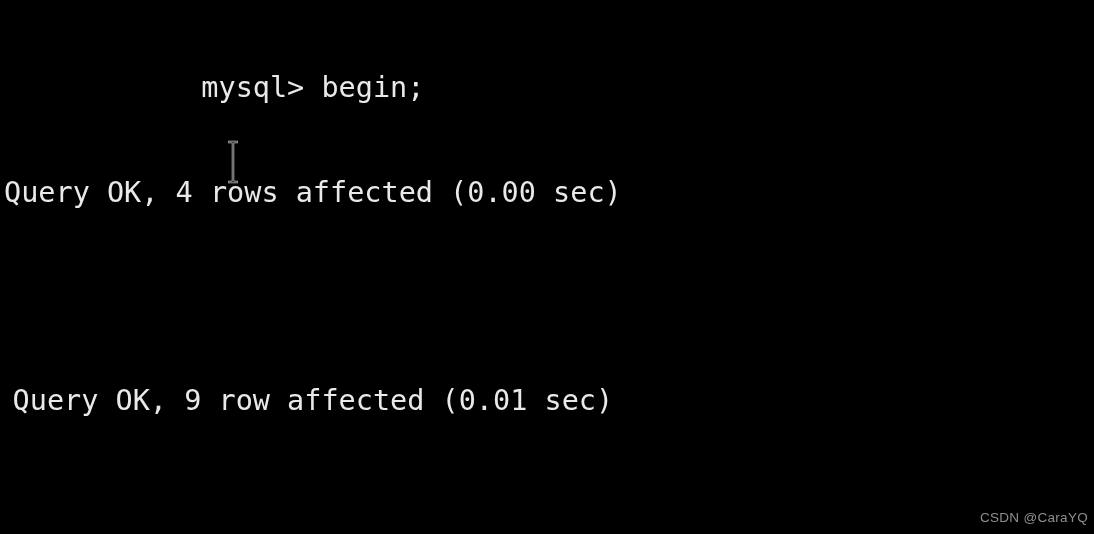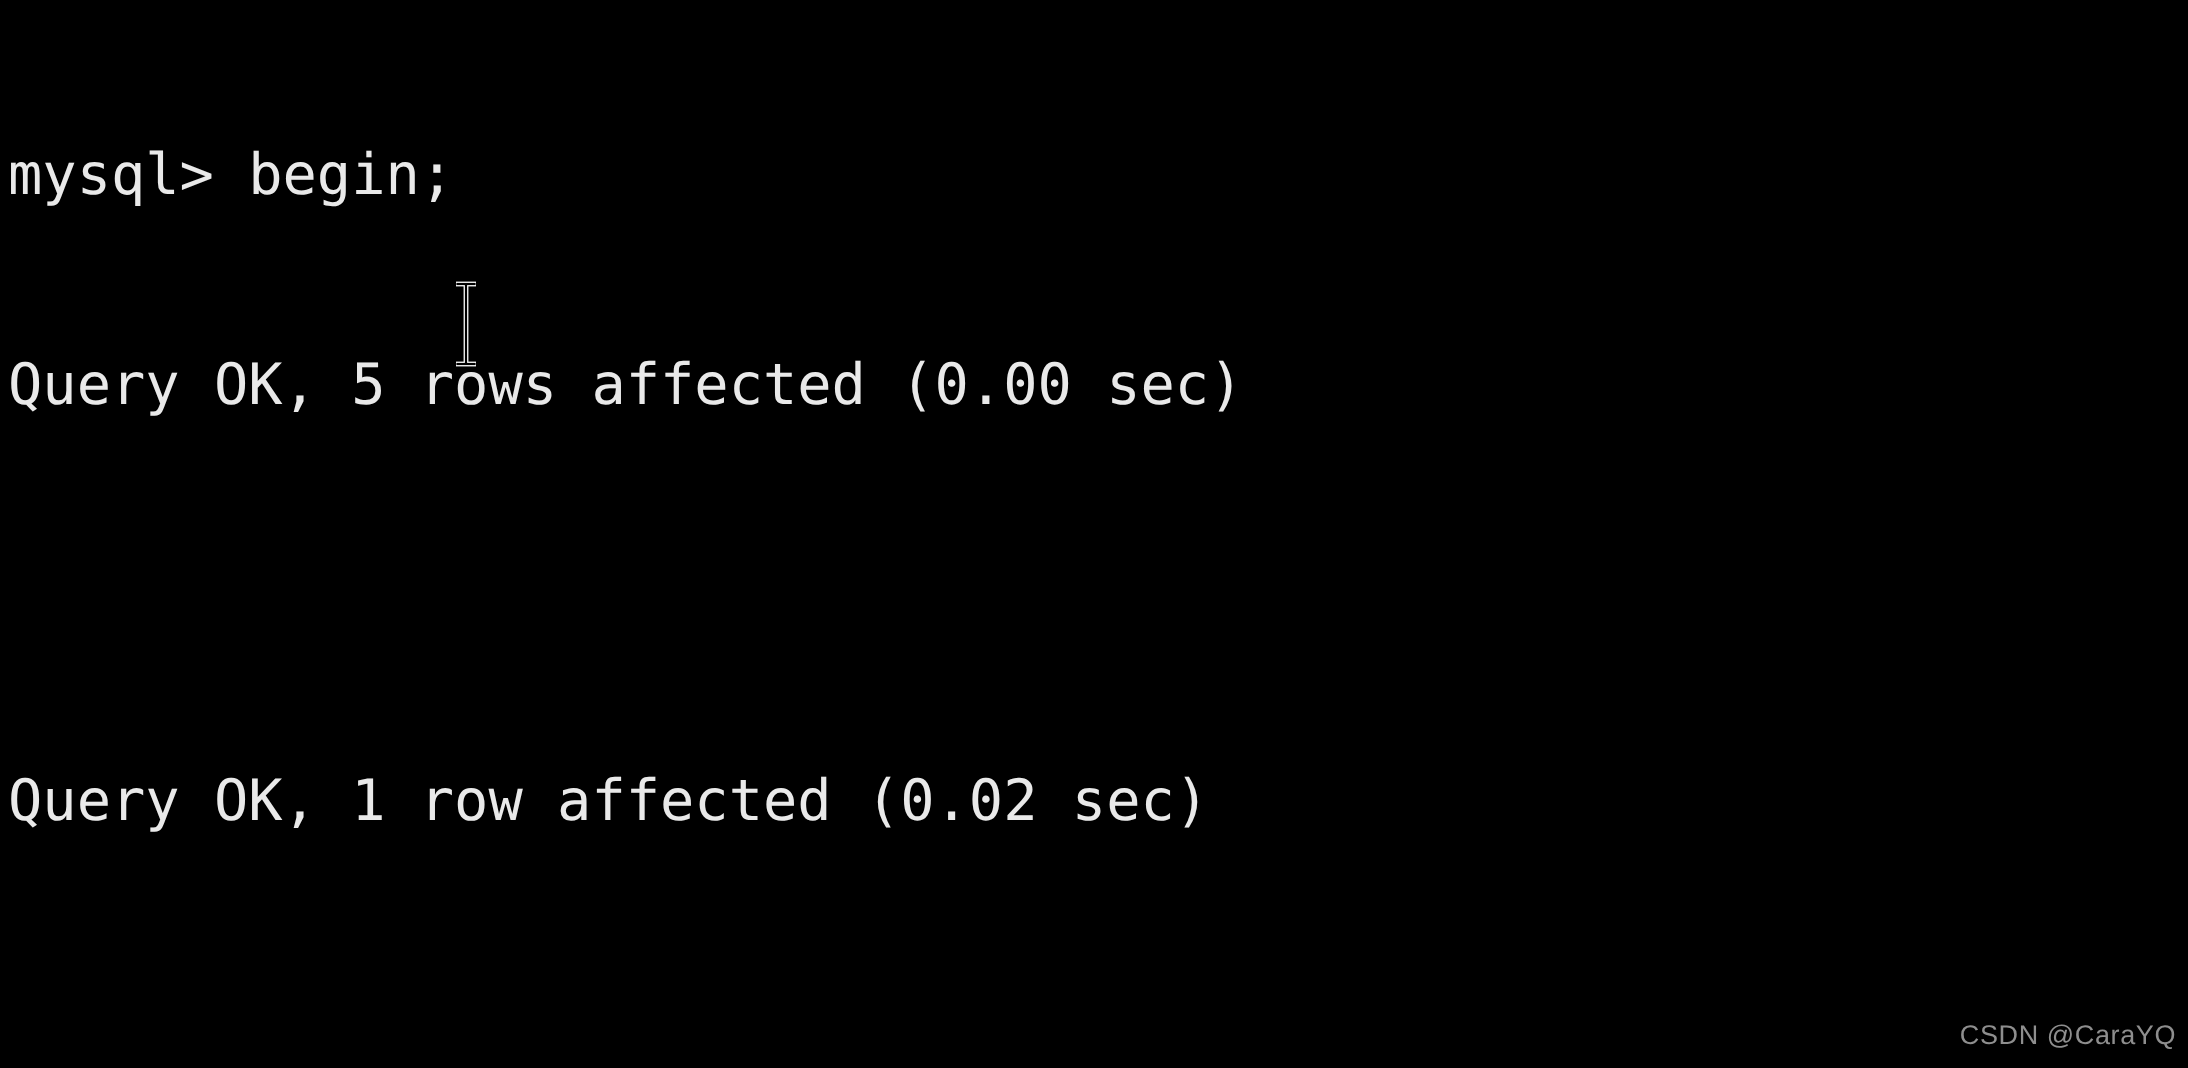--- a/index.html
+++ b/index.html
@@ -7,20 +7,21 @@
     padding: 0;
     background: #000000;
   }
   #terminal {
     position: relative;
     width: 1094px;
     height: 534px;
     background: #000000;
     overflow: hidden;
     font-family: "DejaVu Sans Mono", "Liberation Mono", monospace;
+    text-align: center;
   }
   #console-output {
     position: absolute;
     left: 4px;
     top: 2px;
     margin: 0;
     padding: 0;
     font-family: "DejaVu Sans Mono", "Liberation Mono", monospace;
     font-size: 28.5px;
     line-height: 34.7px;
@@ -56,23 +57,23 @@
     margin-top: 36px;
   }
 </style>
 </head>
 <body>
 
 <div id="terminal">
 
   <div id="console-output">
     <span class="line">mysql&gt; begin;</span>
-    <span class="line">Query OK, 5 rows affected (0.00 sec)</span>
+    <span class="line">Query OK, 4 rows affected (0.00 sec)</span>
     <span class="line"></span>
-    <span class="line">Query OK, 1 row affected (0.02 sec)</span>
+    <span class="line">Query OK, 9 row affected (0.01 sec)</span>
     
     
     
     
     
     
     
     
     
     

